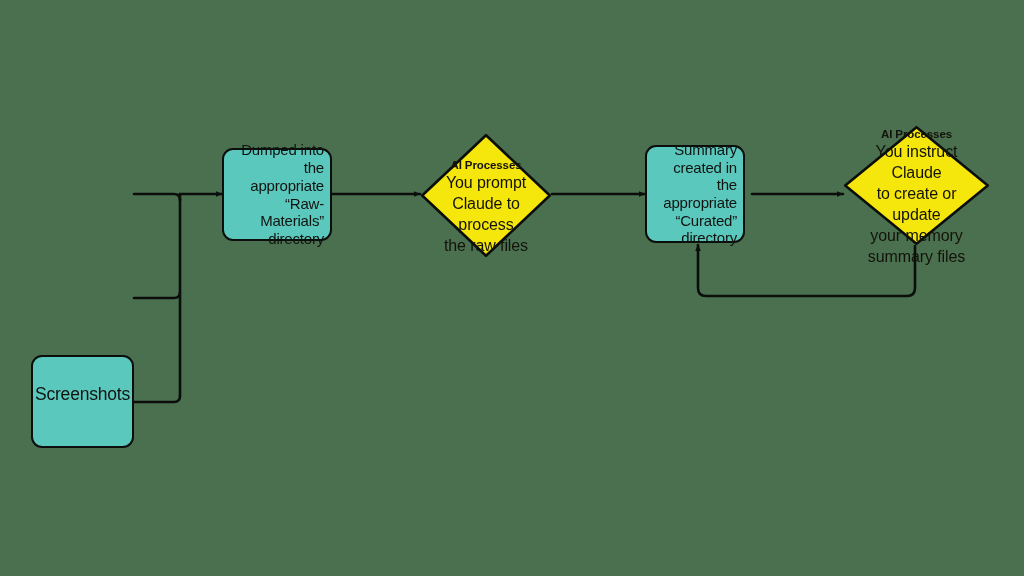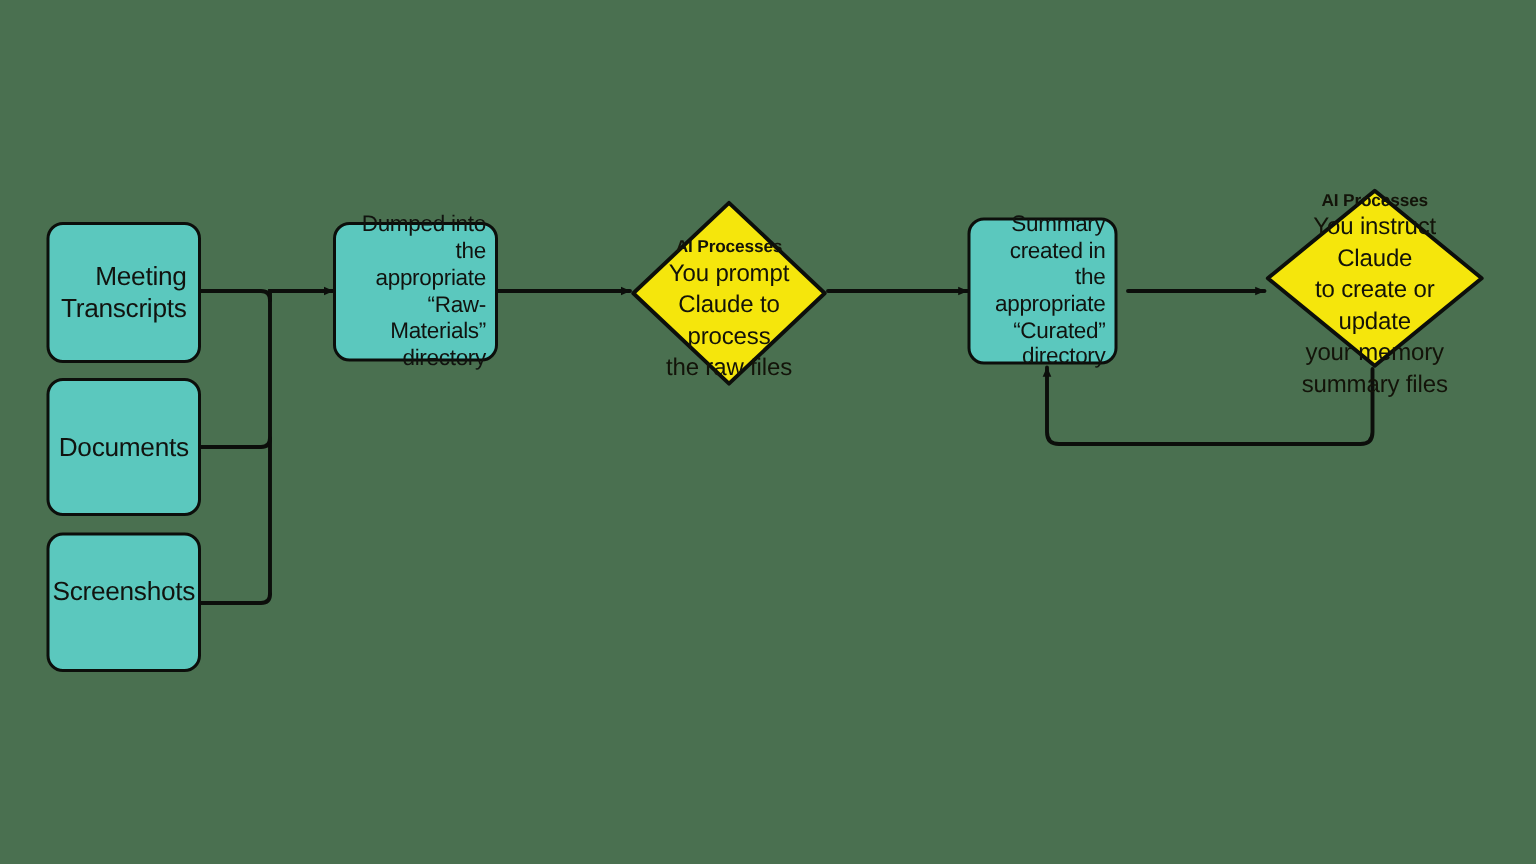--- a/index.html
+++ b/index.html
@@ -118,28 +118,21 @@
 
     <path d="M332,194 L420,194" fill="none" stroke="#0c0e0b" stroke-width="2.6" stroke-linecap="round" marker-end="url(#ah)"></path>
 
     <path d="M552,194 L645,194" fill="none" stroke="#0c0e0b" stroke-width="2.6" stroke-linecap="round" marker-end="url(#ah)"></path>
 
     <path d="M752,194 L843,194" fill="none" stroke="#0c0e0b" stroke-width="2.6" stroke-linecap="round" marker-end="url(#ah)"></path>
 
     <path d="M915,246 L915,288 Q915,296 907,296 L706,296 Q698,296 698,288 L698,245" fill="none" stroke="#0c0e0b" stroke-width="2.6" stroke-linecap="round" marker-end="url(#ah)"></path>
   </svg>
 
-  <div class="node box" style="left:31px; top:148px; width:103px; height:94px;">
-    <div class="box-label src-label" style="white-space:pre-line;">Meeting
-Transcripts</div>
-  </div>
 
-  <div class="node box" style="left:31px; top:252px; width:103px; height:92px;">
-    <div class="box-label src-label" style="white-space:pre-line;">Documents</div>
-  </div>
 
   <div class="node box align-upper" style="left:31px; top:355px; width:103px; height:93px;">
     <div class="box-label src-label upper-text" style="white-space:pre-line;">Screenshots</div>
   </div>
 
   <div class="node box" style="left:222px; top:148px; width:110px; height:93px;">
     <div class="box-label step-label" style="white-space:pre-line;">Dumped into
 the appropriate
 “Raw-Materials”
 directory</div>

